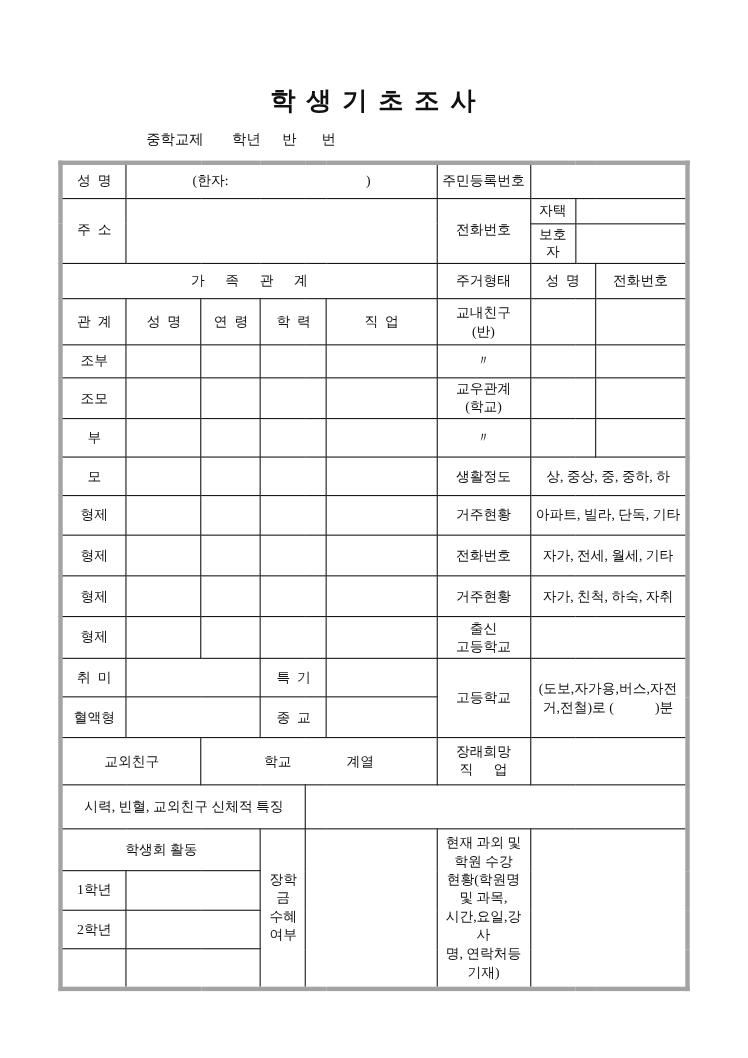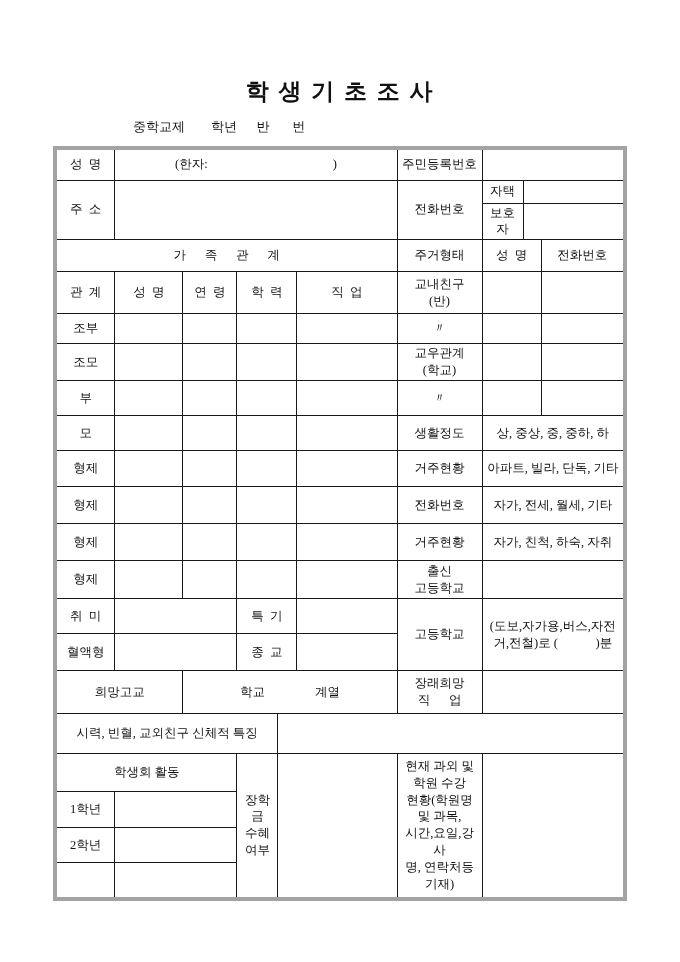--- a/index.html
+++ b/index.html
@@ -213,21 +213,21 @@
     </tr>
 
     <tr style="height:37px">
       <td>혈액형</td>
       <td colspan="2"></td>
       <td colspan="2">종  교</td>
       <td></td>
     </tr>
 
     <tr style="height:43px">
-      <td colspan="2">희망고교</td>
+      <td colspan="2">교외친구</td>
       <td colspan="4">학교                계열</td>
       <td>장래희망
 직      업</td>
       <td colspan="3"></td>
     </tr>
 
     <tr style="height:40px">
       <td colspan="4">시력, 빈혈, 교외친구 신체적 특징</td>
       <td colspan="6"></td>
     </tr>

